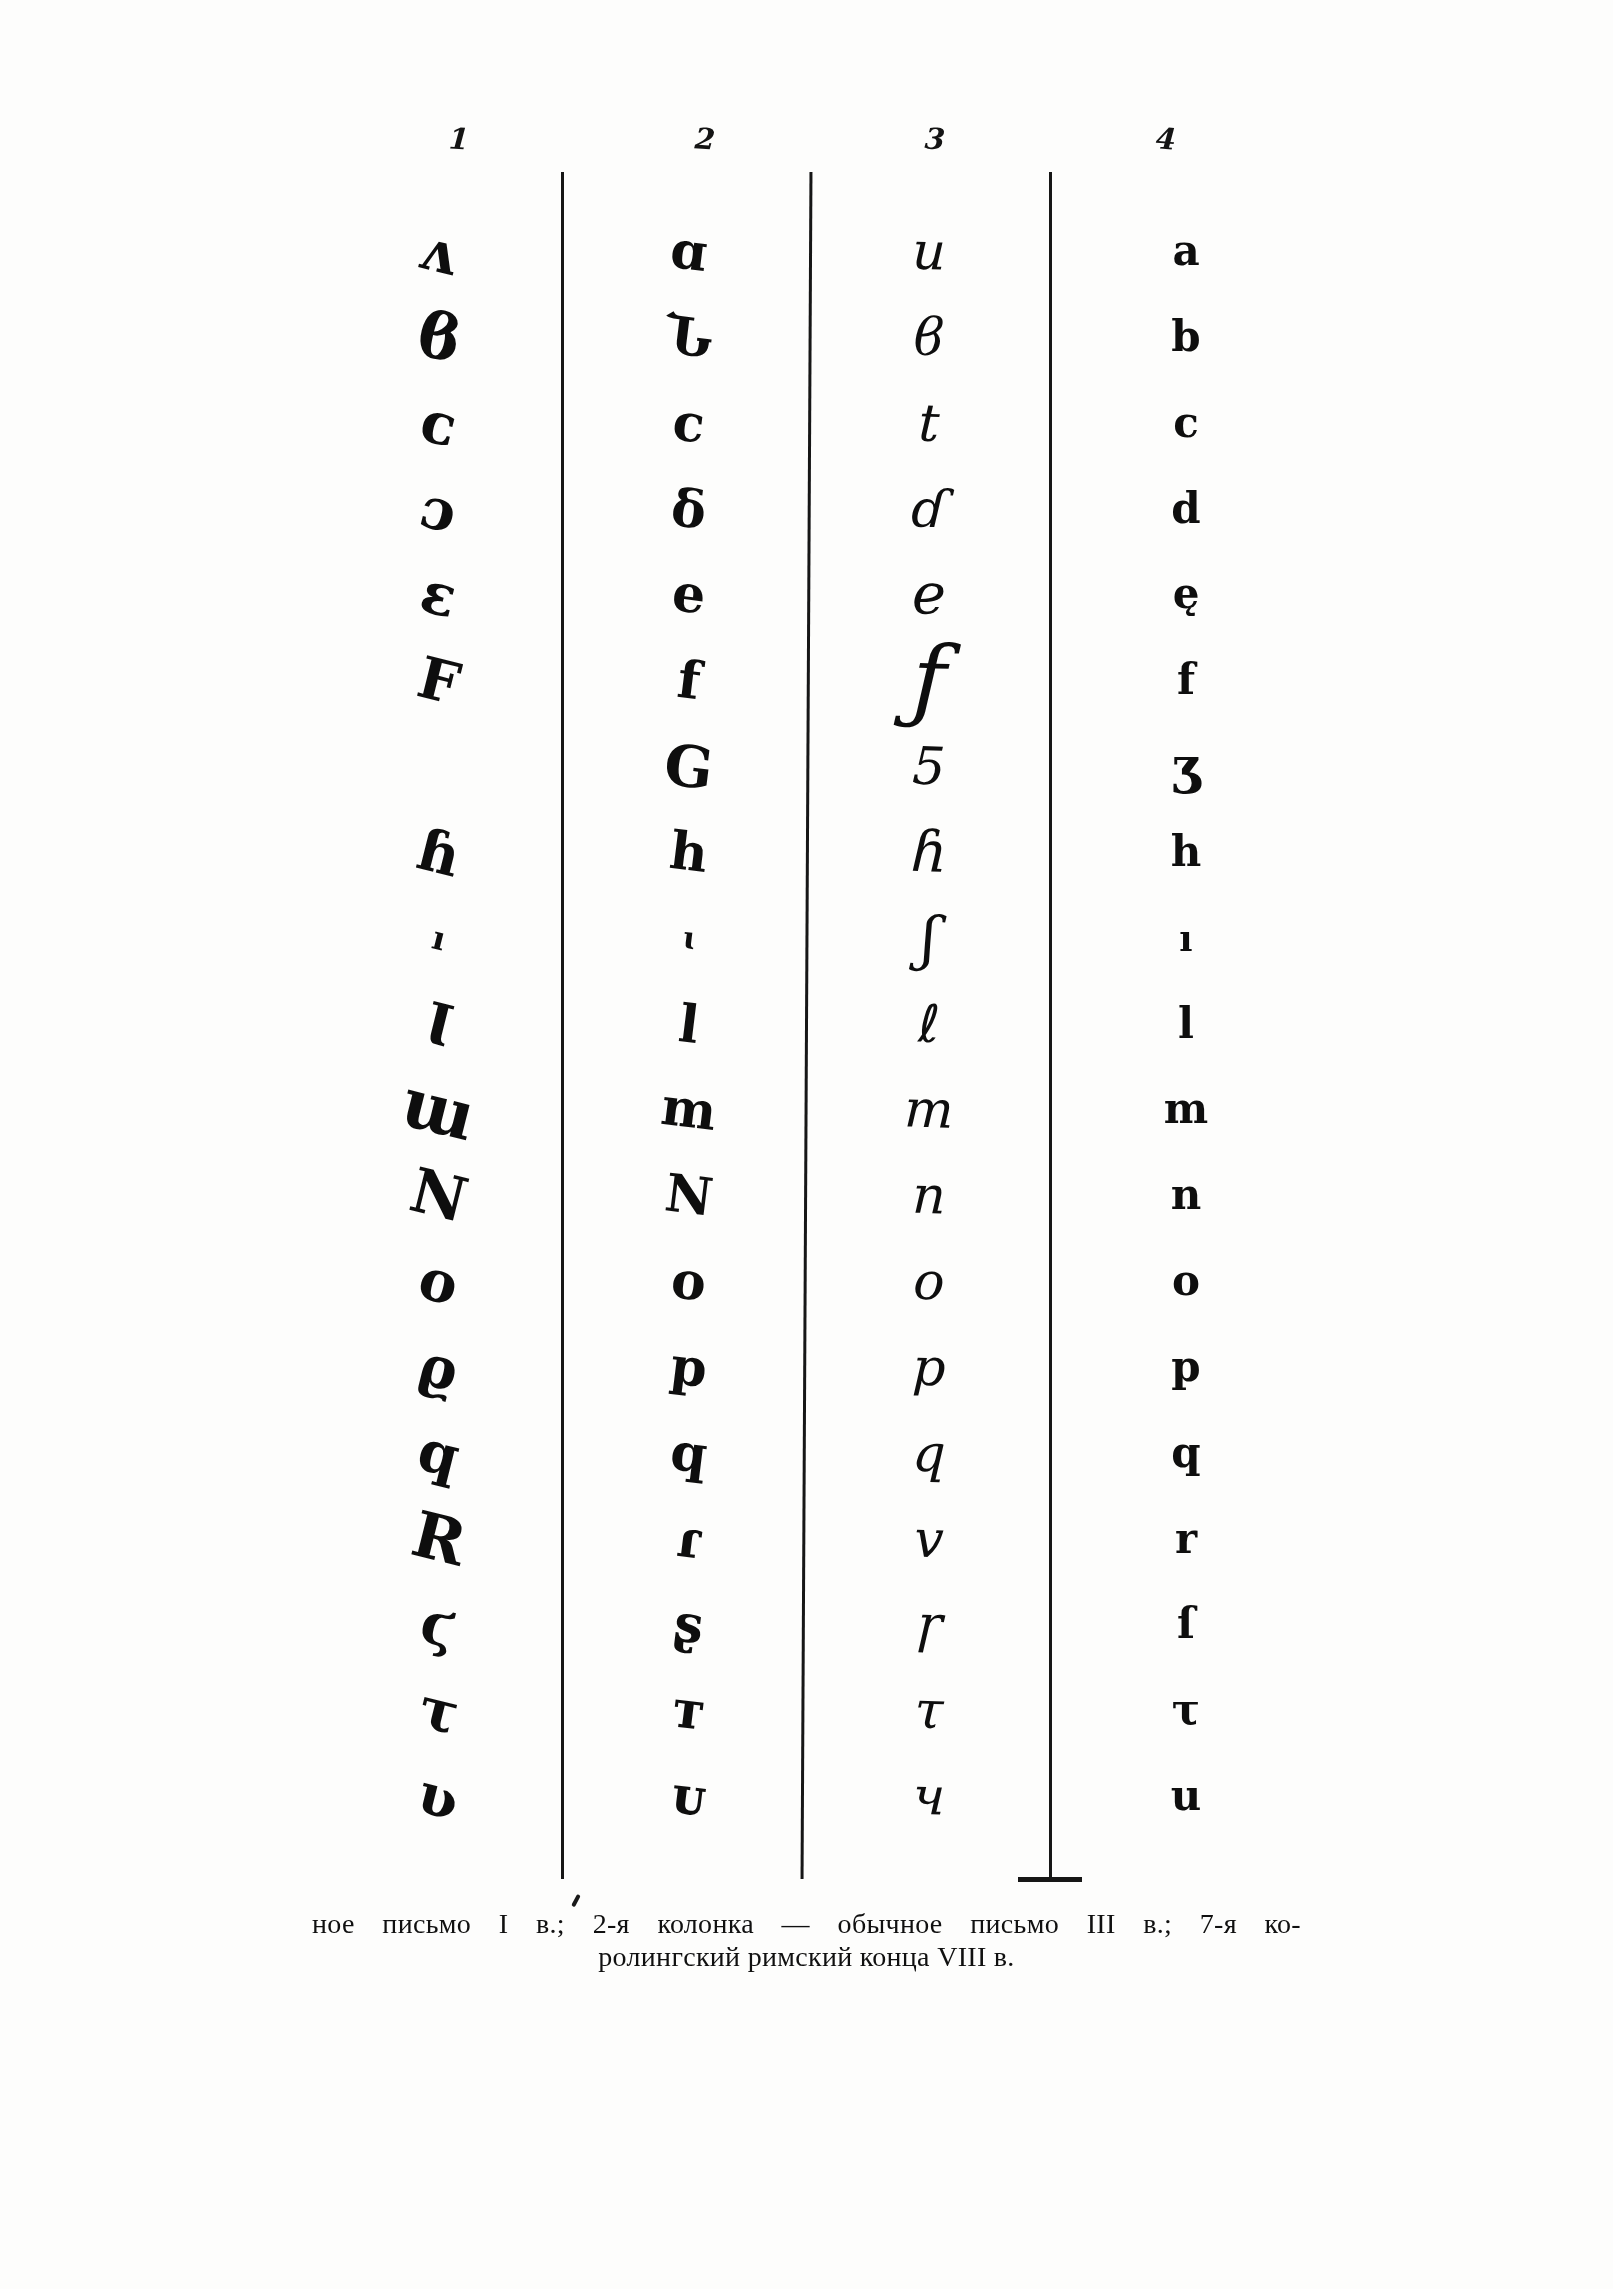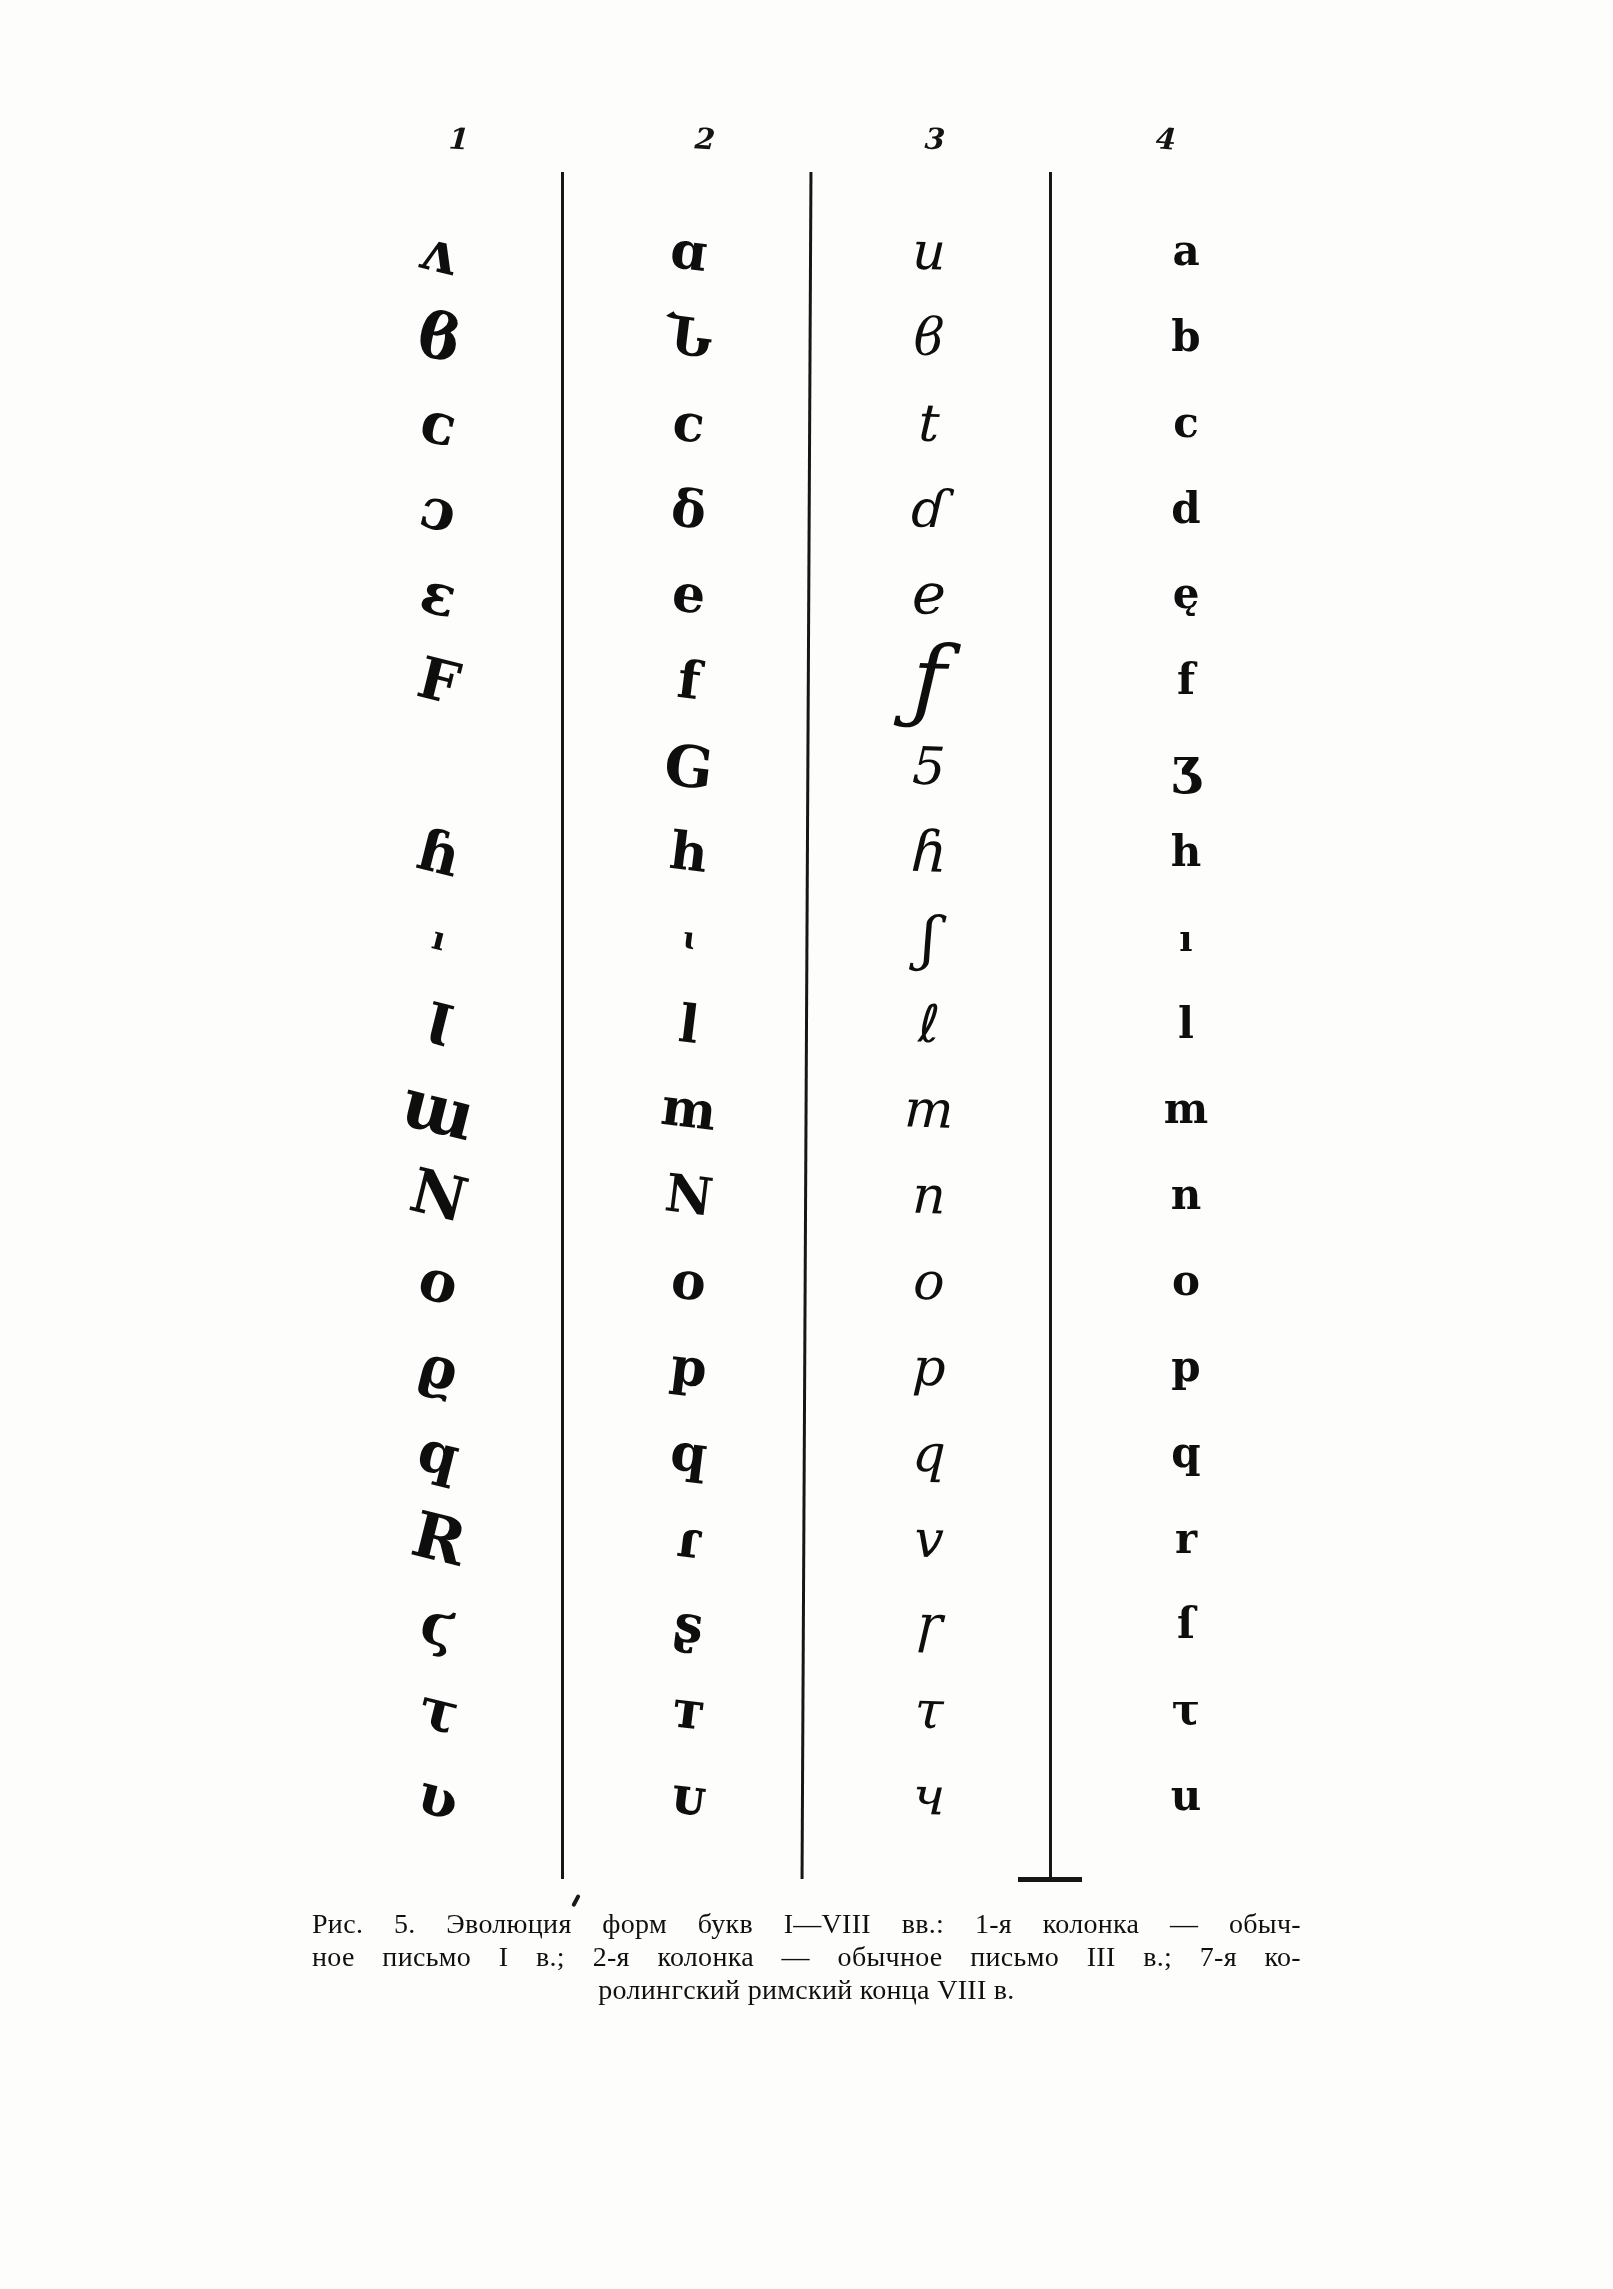--- a/index.html
+++ b/index.html
@@ -184,19 +184,18 @@
         <span class="cell c4 L-r" style="left: 1186px; top: 1539px;">r</span>
         <span class="cell c4 L-s" style="left: 1186px; top: 1624px;">ſ</span>
         <span class="cell c4 L-t" style="left: 1186px; top: 1710px;">τ</span>
         <span class="cell c4 L-u" style="left: 1186px; top: 1796px;">u</span>
       </div>
 
     <div class="stray"></div>
   </div>
 
   <div class="caption">
-    <div class="jline">Рис. 5. Эволюция форм букв I—VIII вв.: 1-я колонка — обыч-</div>
     <div class="jline">ное письмо I в.; 2-я колонка — обычное письмо III в.; 7-я ко-</div>
     <div class="cline">ролингский римский конца VIII в.</div>
   </div>
 
 </div>
 
 
 </body></html>

